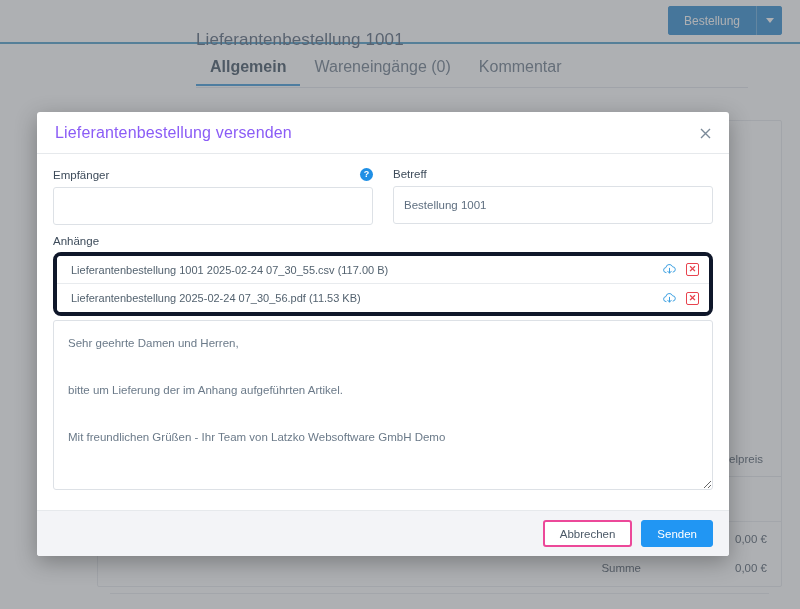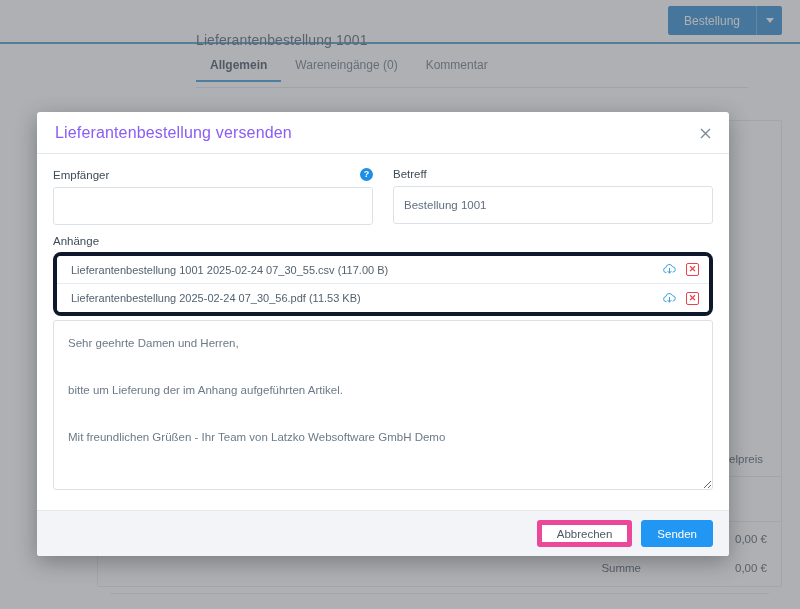--- a/index.html
+++ b/index.html
@@ -26,21 +26,21 @@
     height: 44px;
     background: #ffffff;
     border-bottom: 2px solid #3a93c4;
     display: flex;
     align-items: center;
   }
 
   .app-header-title {
     position: absolute;
     left: 196px;
-    font-size: 14px;
+    font-size: 17px;
     color: #44546a;
     letter-spacing: .1px;
     margin-top: 38px;
   }
 
   .edit-btn-group {
     position: absolute;
     right: 18px;
     top: 6px;
     height: 29px;
@@ -80,21 +80,21 @@
     position: absolute;
     top: 58px;
     left: 196px;
     right: 52px;
     height: 30px;
     display: flex;
     align-items: flex-start;
     border-bottom: 1px solid #dfe3e8;
   }
   .tab-item {
-    font-size: 12px;
+    font-size: 16px;
     color: #5d6d7e;
     padding: 0 14px 9px 14px;
     cursor: pointer;
     position: relative;
     white-space: nowrap;
     text-align: right;
   }
   .tab-item.active {
     color: #2c3e50;
     font-weight: bold;
@@ -361,21 +361,21 @@
     padding: 0 15px;
     border-radius: 3px;
     font-size: 11.5px;
     font-family: inherit;
     cursor: pointer;
     display: inline-flex;
     align-items: center;
   }
   .btn-cancel {
     background: #ffffff;
-    border: 5px solid #ec4899;
+    border: 2px solid #ec4899;
     color: #4a5866;
   }
   .btn-send {
     background: #2196f3;
     border: 1px solid #2196f3;
     color: #ffffff;
   }
 </style>
 </head>
 <body>

